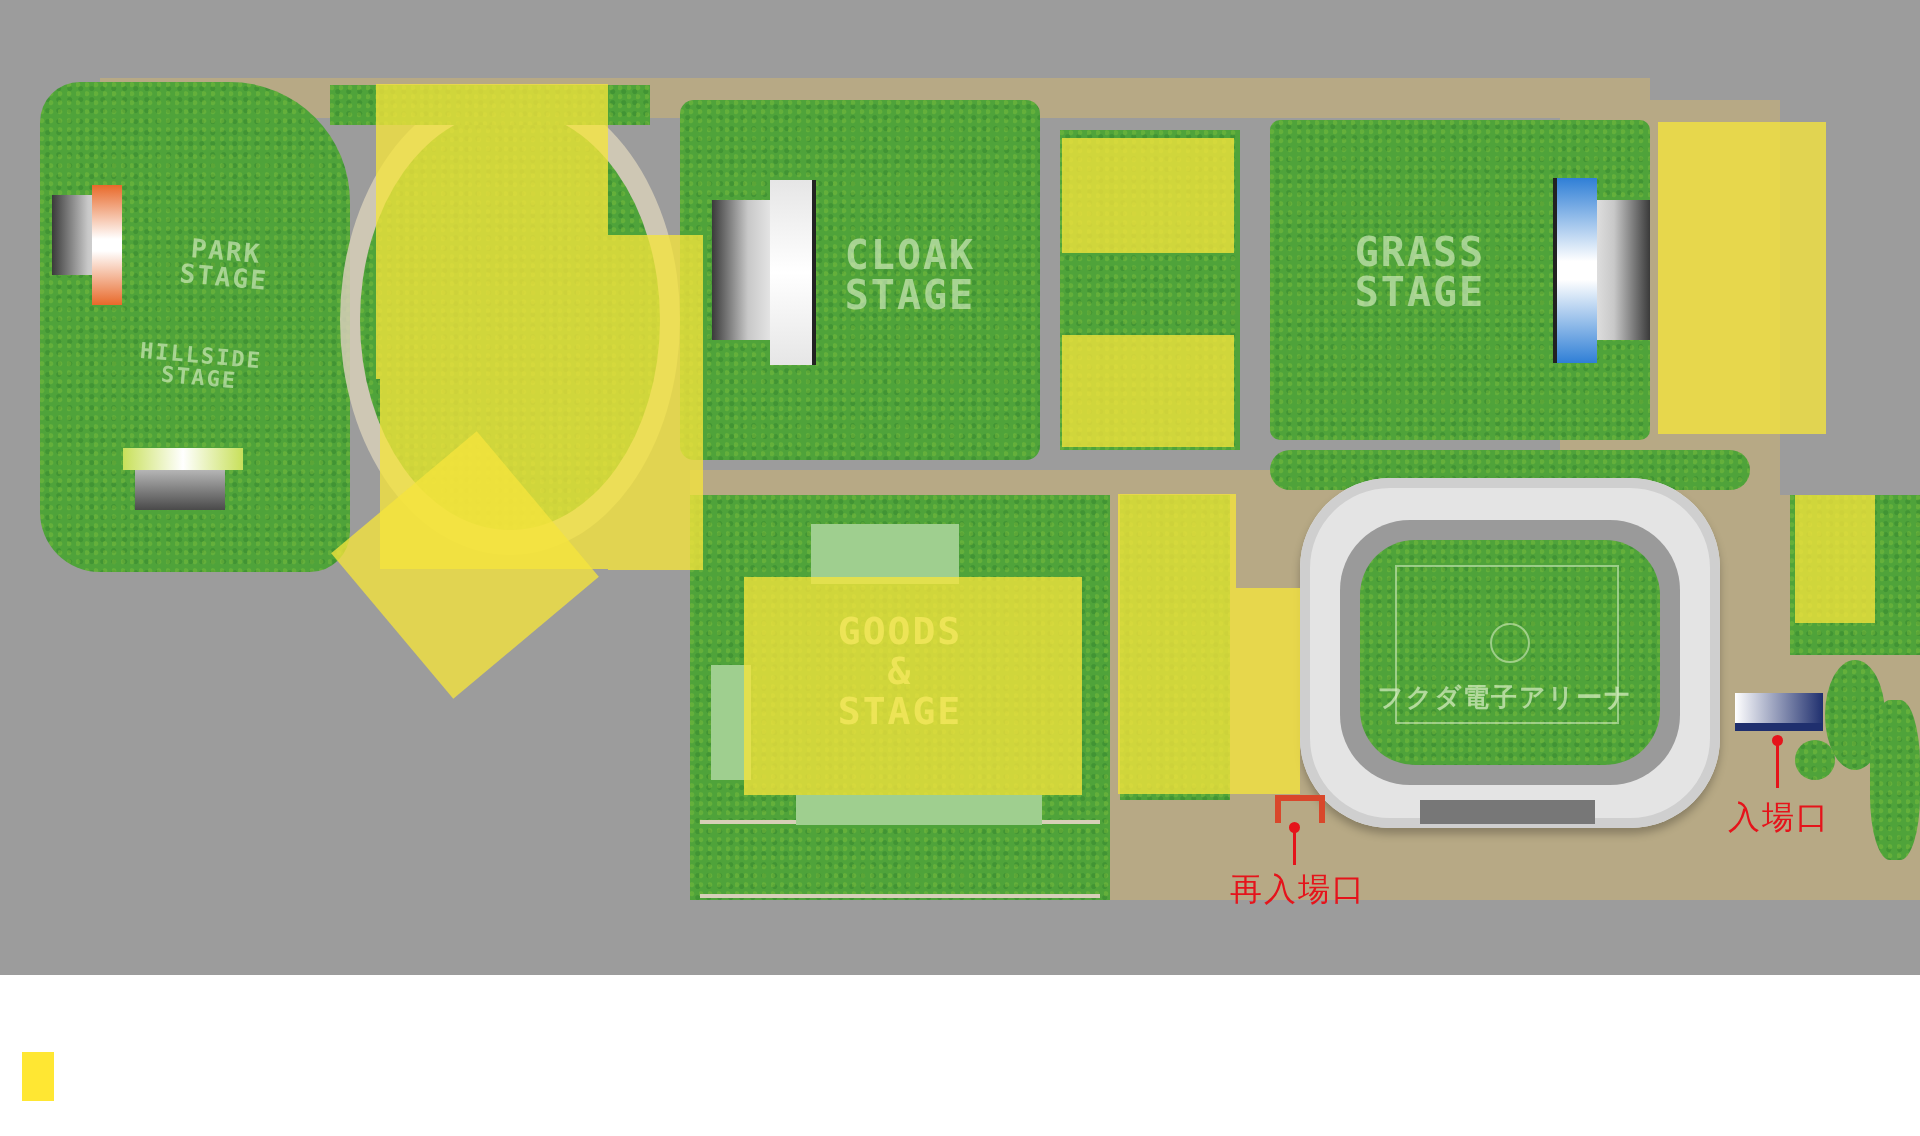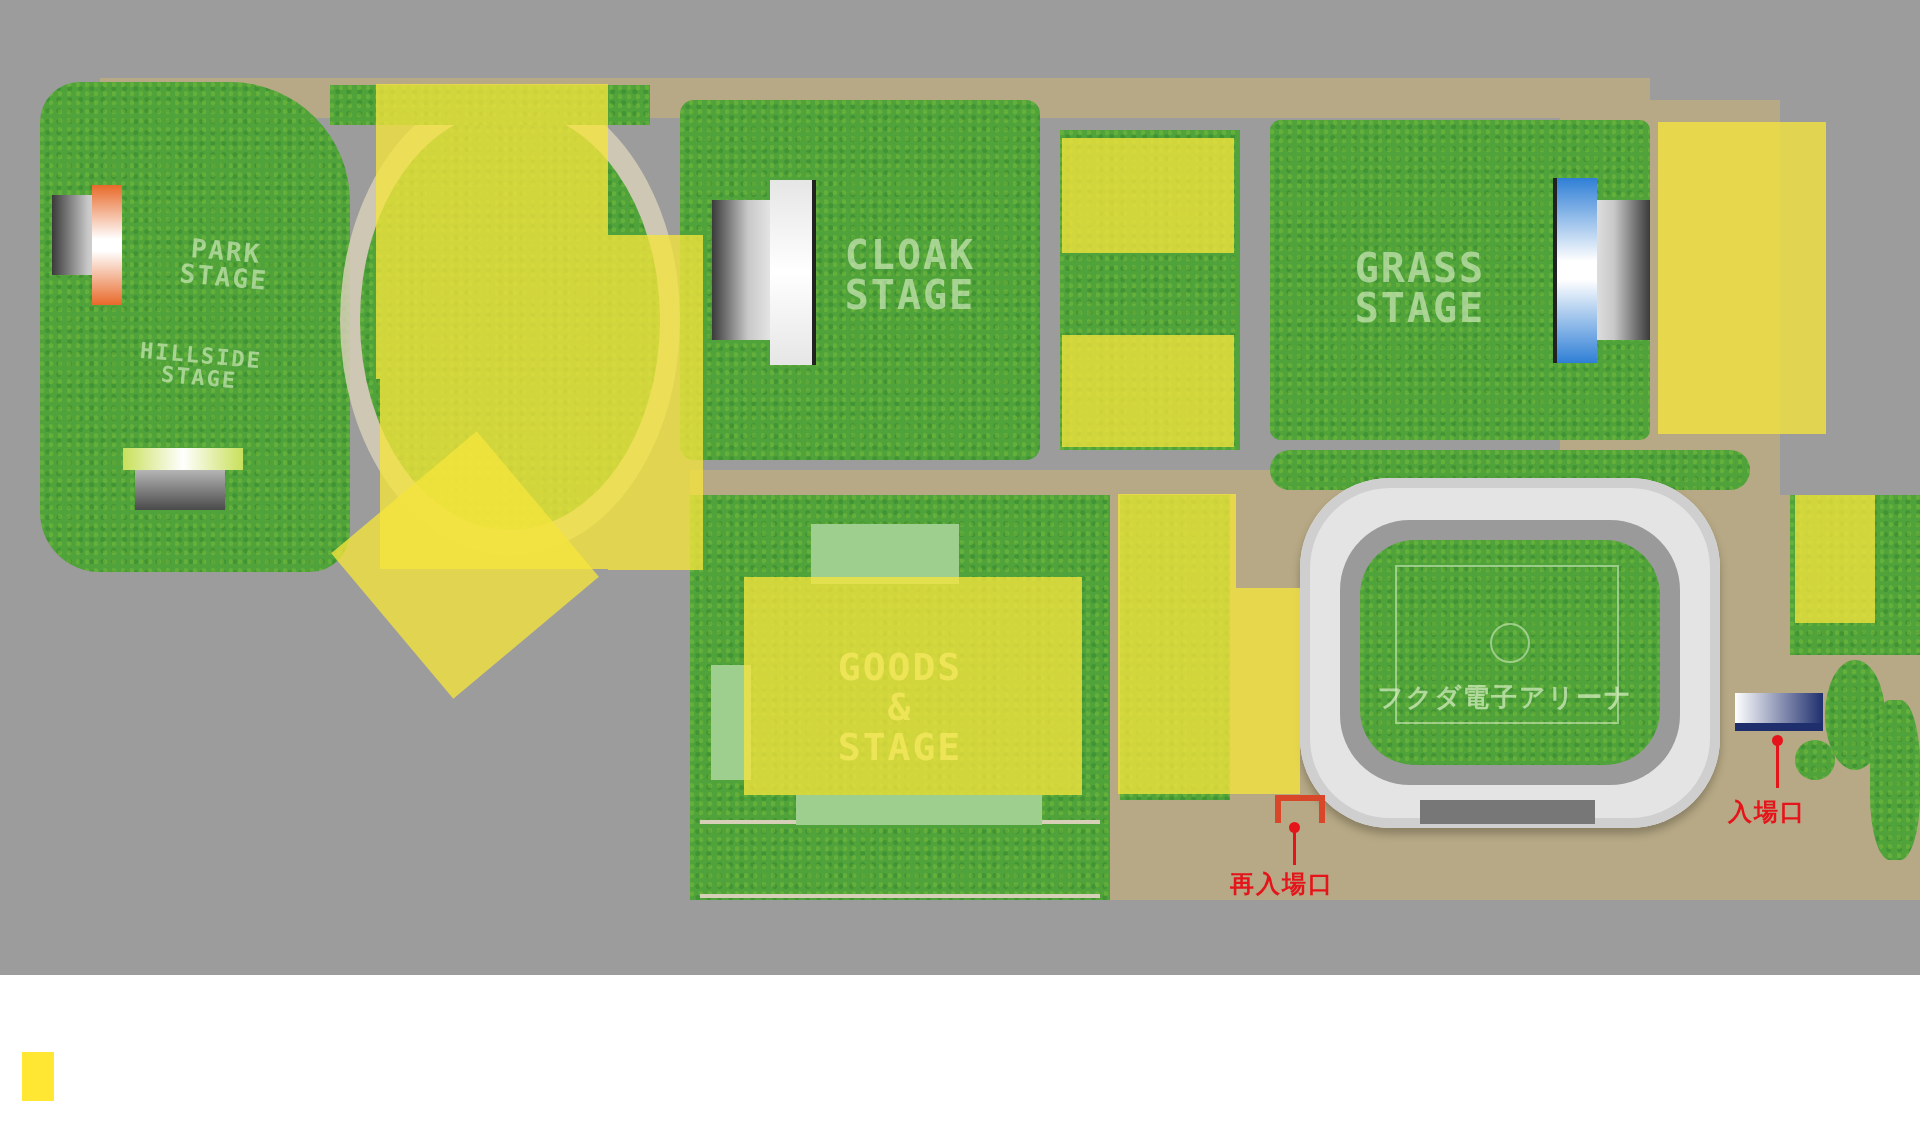--- a/index.html
+++ b/index.html
@@ -4,22 +4,22 @@
 <style>
   html,body{margin:0;padding:0;}
   body{width:1920px;height:1136px;position:relative;overflow:hidden;background:#ffffff;font-family:"DejaVu Sans",sans-serif;}
   .map{position:absolute;left:0;top:0;width:1920px;height:975px;background:#9c9c9c;overflow:hidden;}
   .abs{position:absolute;}
   .grass{background:#4fa33a;background-image:radial-gradient(circle at 20% 30%,rgba(140,200,60,.35) 0 2px,transparent 3px),radial-gradient(circle at 70% 60%,rgba(40,120,40,.35) 0 2px,transparent 3px);background-size:9px 9px,11px 11px;}
   .path{background:#d7cfb8;}
   .ground{background:#b7a985;}
   .wifi{background:rgba(245,228,60,.78);}
   .stage-label{position:absolute;color:rgba(220,240,200,.62);font-family:"DejaVu Sans Mono",monospace;font-weight:bold;text-align:center;line-height:1.0;letter-spacing:2px;}
-  .goods-label{position:absolute;color:rgba(240,230,90,.9);font-family:"DejaVu Sans Mono",monospace;font-weight:bold;text-align:center;line-height:1.05;letter-spacing:2px;margin-top:36px;}
-  .entrance-label{position:absolute;color:#e5141b;font-weight:bold;font-size:24px;letter-spacing:2px;}
+  .goods-label{position:absolute;color:rgba(240,230,90,.9);font-family:"DejaVu Sans Mono",monospace;font-weight:bold;text-align:center;line-height:1.05;letter-spacing:2px;}
+  .entrance-label{position:absolute;color:#e5141b;font-weight:normal;font-size:32px;letter-spacing:2px;}
   .pin-line{position:absolute;width:3px;background:#e5141b;}
   .pin-dot{position:absolute;width:11px;height:11px;border-radius:50%;background:#e5141b;}
   .speaker{position:absolute;background:linear-gradient(90deg,#3a3a3a,#c8c8c8 60%,#e6e6e6);}
   .legend{position:absolute;left:0;top:975px;width:1920px;height:161px;background:#ffffff;}
   .legend-swatch{position:absolute;left:22px;top:77px;width:32px;height:49px;background:#ffe733;}
   .legend-text{position:absolute;left:82px;top:66px;font-family:"DejaVu Sans",sans-serif;font-weight:bold;font-size:56px;color:#0a0a0a;line-height:1;letter-spacing:1px;}
 </style>
 </head>
 <body>
 
@@ -69,21 +69,21 @@
     <div>STAGE</div>
   </div>
   <div class="stage-label" style="left:115px;top:345px;width:170px;font-size:22px;transform:rotate(5deg);">
     <div>HILLSIDE</div>
     <div>STAGE</div>
   </div>
   <div class="stage-label" style="left:830px;top:235px;width:160px;font-size:40px;">
     <div>CLOAK</div>
     <div>STAGE</div>
   </div>
-  <div class="stage-label" style="left:1340px;top:248px;width:160px;font-size:40px;">
+  <div class="stage-label" style="left:1340px;top:232px;width:160px;font-size:40px;">
     <div>GRASS</div>
     <div>STAGE</div>
   </div>
 
   <div class="abs" style="left:1300px;top:478px;width:420px;height:350px;background:#e4e4e4;border-radius:90px;box-shadow:inset 0 0 0 10px #cfcfcf,0 6px 8px rgba(0,0,0,.25);"></div>
   <div class="abs" style="left:1340px;top:520px;width:340px;height:265px;background:#9a9a9a;border-radius:70px;"></div>
   <div class="abs grass" style="left:1360px;top:540px;width:300px;height:225px;border-radius:55px;"></div>
   <div class="abs" style="left:1395px;top:565px;width:220px;height:155px;border:2px solid rgba(220,240,200,.55);"></div>
   <div class="abs" style="left:1490px;top:623px;width:36px;height:36px;border:2px solid rgba(220,240,200,.55);border-radius:50%;"></div>
   <div class="abs" style="left:1375px;top:662px;width:260px;text-align:center;color:rgba(220,240,200,.7);font-size:26px;font-weight:bold;letter-spacing:2px;margin-top:18px;">フクダ電子アリーナ</div>

